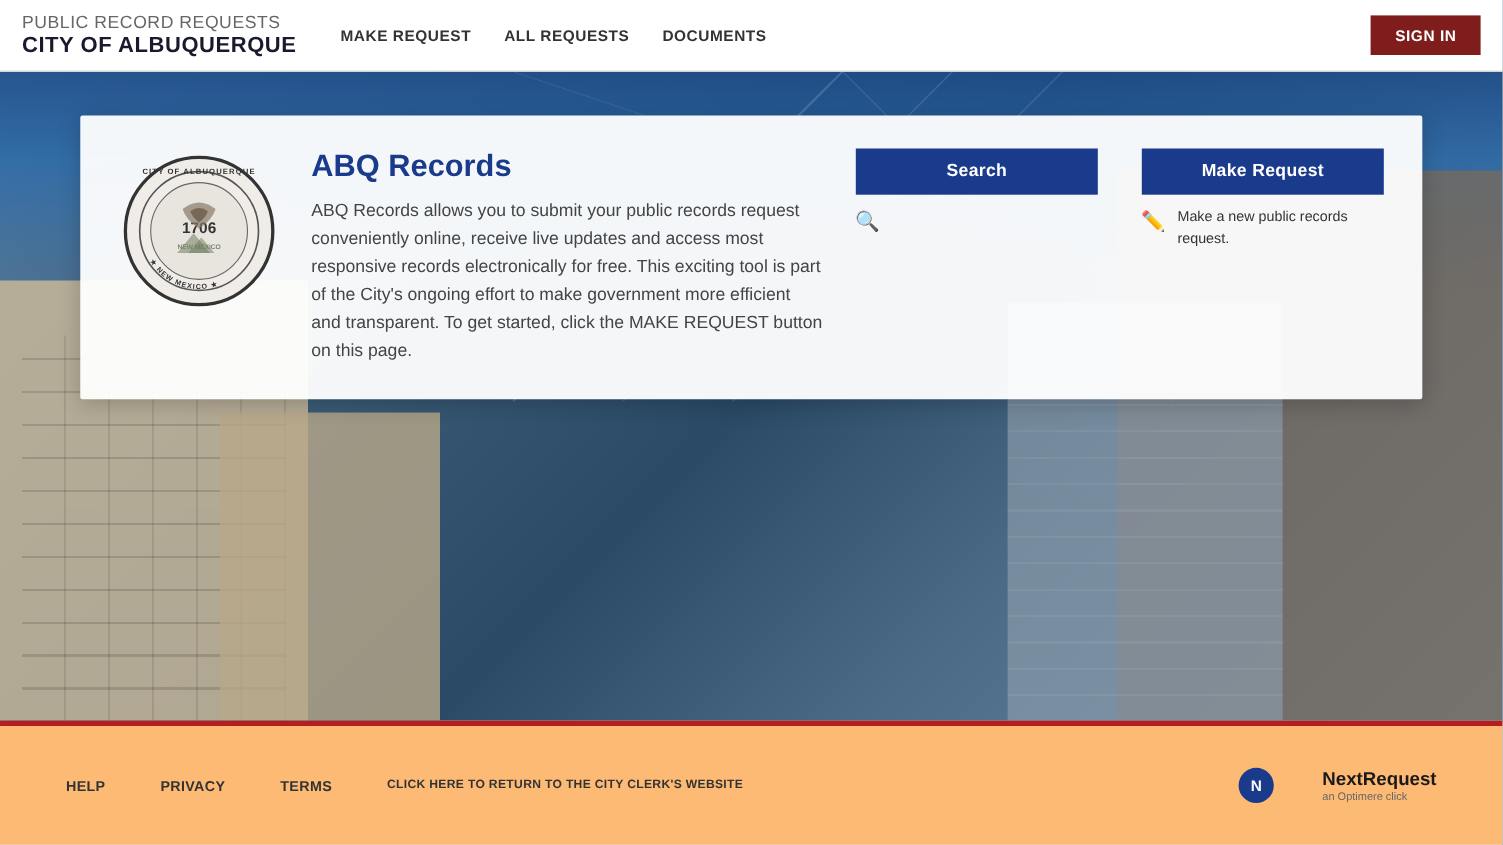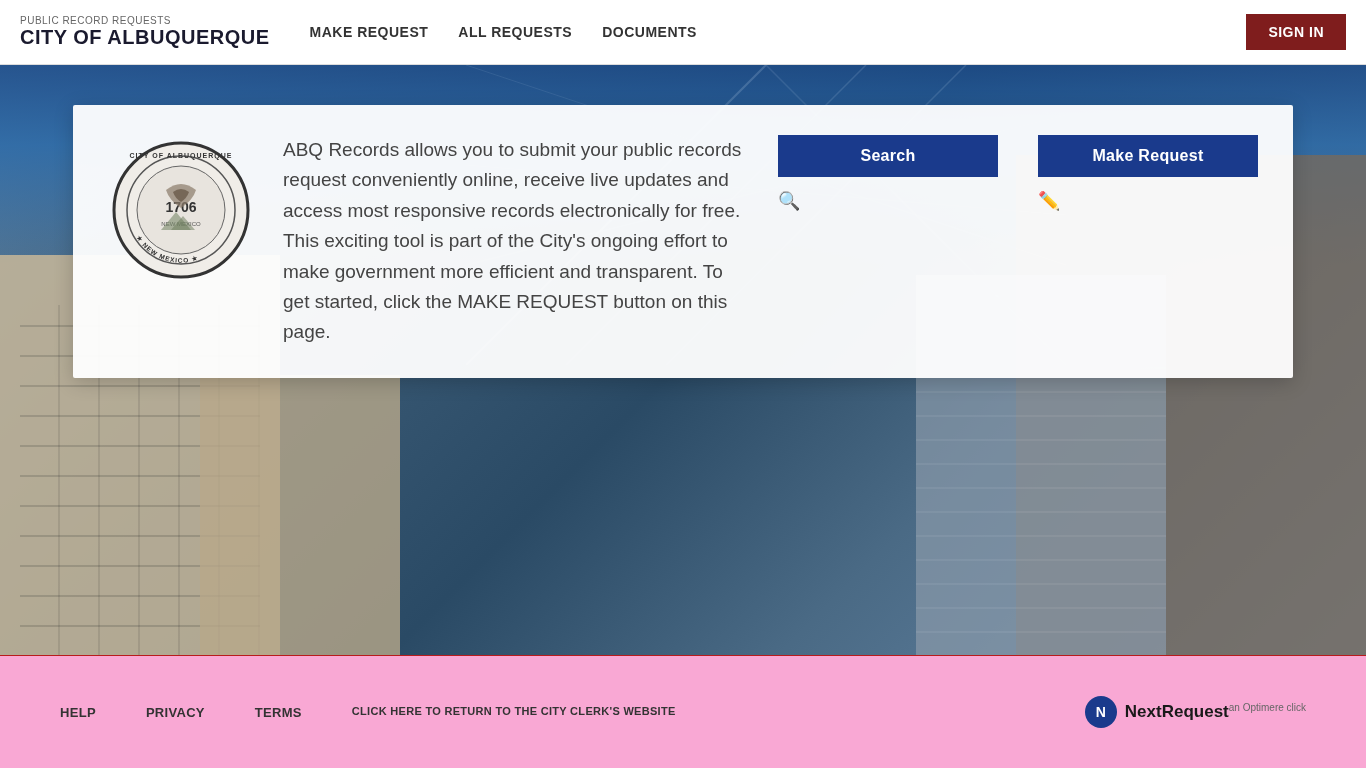--- a/index.html
+++ b/index.html
@@ -15,21 +15,21 @@
       border-bottom: 1px solid #ddd;
       position: relative;
       z-index: 10;
     }
     .header-brand {
       display: flex;
       flex-direction: column;
       margin-right: 40px;
     }
     .header-supertitle {
-      font-size: 10px;
+      font-size: 16px;
       color: #666;
       text-transform: uppercase;
       letter-spacing: 0.5px;
     }
     .header-title {
       font-size: 20px;
       font-weight: 700;
       color: #1a1a2e;
       letter-spacing: 0.5px;
     }
@@ -195,21 +195,21 @@
       display: flex;
       flex-direction: column;
     }
     .card-title {
       font-size: 28px;
       font-weight: 700;
       color: #1a3a8c;
       margin-bottom: 12px;
     }
     .card-desc {
-      font-size: 19px;
+      font-size: 16px;
       color: #444;
       line-height: 1.6;
     }
     .card-actions {
       display: flex;
       gap: 40px;
       align-items: flex-start;
       flex-shrink: 0;
       width: 480px;
     }
@@ -244,22 +244,22 @@
       flex-shrink: 0;
       margin-top: 1px;
     }
     .count-bold {
       font-weight: 700;
     }
 
     
     .footer {
       height: 113px;
-      background: #f9a8d4;
-      border-top: 1px solid #b91c1c;
+      background: #fdba74;
+      border-top: 5px solid #b91c1c;
       display: flex;
       align-items: center;
       padding: 0 60px;
       gap: 0;
     }
     .footer-links {
       display: flex;
       gap: 50px;
       flex: 1;
     }
@@ -291,21 +291,22 @@
       border-radius: 50%;
       display: flex;
       align-items: center;
       justify-content: center;
       color: #fff;
       font-size: 14px;
       font-weight: 700;
     }
     .footer-logo-text {
       display: flex;
-      flex-direction: row;
+      flex-direction: column;
+      margin-left: 36px;
     }
     .footer-logo-name {
       font-size: 17px;
       font-weight: 700;
       color: #1a1a1a;
     }
     .footer-logo-sub {
       font-size: 10px;
       color: #666;
     }
@@ -372,36 +373,38 @@
         <path d="M60 90 L72 76 L84 90Z" fill="#6a7a5a" opacity="0.5"></path>
 
         <path id="bottomArc" d="M 20 85 A 52 52 0 0 0 120 85" fill="none"></path>
         <text font-size="6.5" fill="#333" font-weight="bold" letter-spacing="1">
           <textPath href="#bottomArc" startOffset="10%">★ NEW MEXICO ★</textPath>
         </text>
       </svg>
     </div>
 
     <div class="card-content">
+      <h1 class="card-title">ABQ Records</h1>
       <p class="card-desc">ABQ Records allows you to submit your public records request conveniently online, receive live updates and access most responsive records electronically for free. This exciting tool is part of the City's ongoing effort to make government more efficient and transparent. To get started, click the MAKE REQUEST button on this page.</p>
     </div>
 
     <div class="card-actions">
 
       <div class="action-col">
         <button class="action-btn">Search</button>
         <div class="action-desc">
           <span class="action-icon">🔍</span>
         </div>
       </div>
 
       <div class="action-col">
         <button class="action-btn">Make Request</button>
         <div class="action-desc">
           <span class="action-icon">✏️</span>
+          <span>Make a new public records request.</span>
         </div>
       </div>
     </div>
   </div>
 </div>
 
 <footer class="footer">
   <div class="footer-links">
     <a class="footer-link">HELP</a>
     <a class="footer-link">PRIVACY</a>

